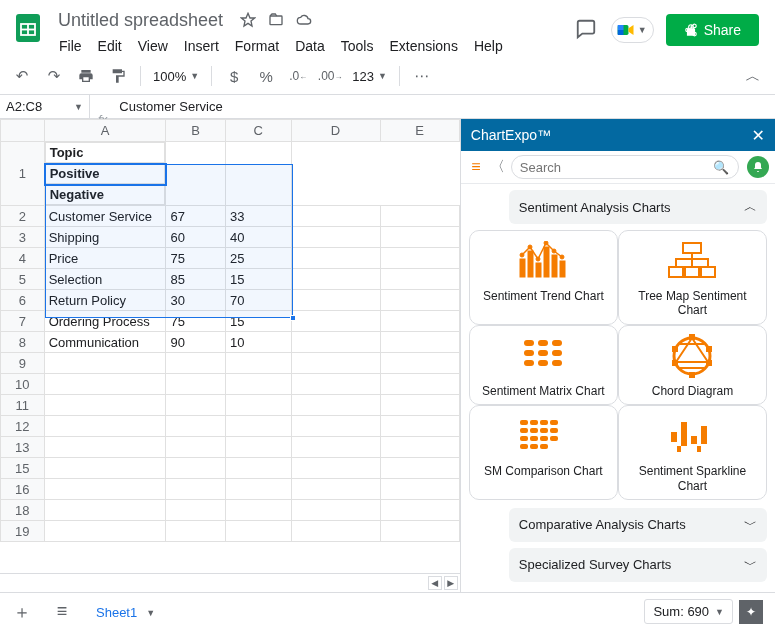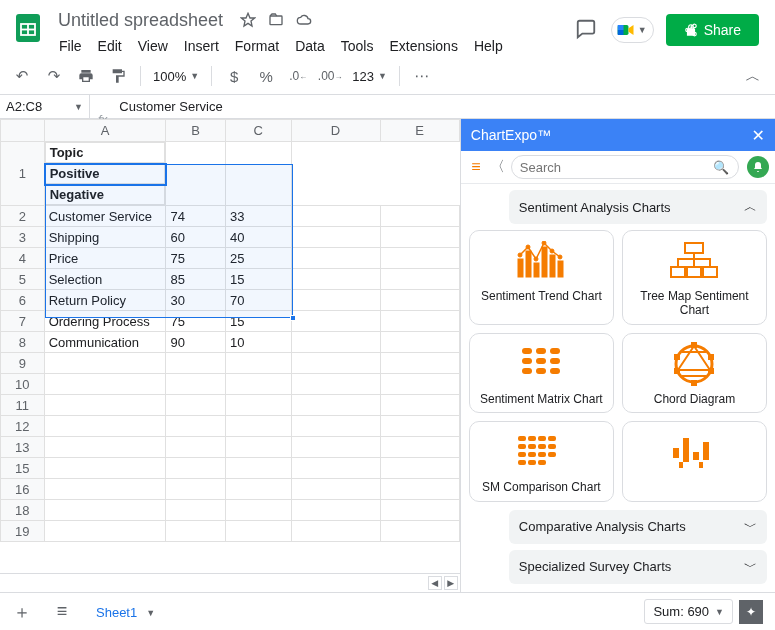--- a/index.html
+++ b/index.html
@@ -43,31 +43,31 @@
   .col-E { width: 80px; }
   .row-head { width: 44px; height: 21px; }
   td.cell { padding: 2px 4px; height: 21px; text-align: left; vertical-align: middle; }
   td.cell.header { font-weight: 700; }
   .selected-region { position: absolute; border: 1px solid #1a73e8; pointer-events: none; background: rgba(26,115,232,0.06); }
   .active-cell-border { position: absolute; border: 2px solid #1a73e8; pointer-events: none; }
   .sel-handle { position: absolute; width: 6px; height: 6px; background: #1a73e8; border: 1px solid #fff; pointer-events: none; }
   .hscroll { display: flex; justify-content: flex-end; gap: 2px; padding: 2px 2px; border-top: 1px solid #dadce0; }
   .scroll-btn { width: 14px; height: 14px; font-size: 9px; color: #5f6368; display: flex; align-items: center; justify-content: center; border: 1px solid #dadce0; cursor: pointer; }
   .sidebar { flex: 1; background: #fff; display: flex; flex-direction: column; }
-  .sidebar-header { background: #3b82f6; color: #fff; height: 32px; display: flex; align-items: center; justify-content: space-between; padding: 0 10px; font-size: 14px; }
+  .sidebar-header { background: #0369a1; color: #fff; height: 32px; display: flex; align-items: center; justify-content: space-between; padding: 0 10px; font-size: 14px; }
   .close-x { cursor: pointer; font-size: 16px; }
   .sidebar-toolbar { display: flex; align-items: center; padding: 4px 6px; gap: 4px; border-bottom: 1px solid #e8eaed; }
   .side-icon { color: #f57c00; font-size: 16px; width: 18px; text-align: center; }
   .back-icon { color: #5f6368; font-size: 14px; width: 18px; text-align: center; cursor: pointer; }
   .search-wrap { flex: 1; border: 1px solid #dadce0; border-radius: 12px; height: 24px; display: flex; align-items: center; padding: 0 8px; gap: 18px; }
   .search-input { flex: 1; border: none; outline: none; font-size: 13px; color: #5f6368; }
   .bell { width: 22px; height: 22px; background: #34a853; border-radius: 50%; display: flex; align-items: center; justify-content: center; color: #fff; margin-left: 4px; }
   .sidebar-body { flex: 1; overflow-y: auto; padding: 6px 8px; }
   .section-header { background: #f1f3f4; border-radius: 6px; padding: 8px 10px; font-size: 13px; color: #202124; display: flex; align-items: center; justify-content: space-between; margin-bottom: 6px; cursor: pointer; margin-left: 40px; }
-  .chart-grid { display: grid; grid-template-columns: 1fr 1fr; gap: 8px; margin-bottom: 8px; }
+  .chart-grid { display: grid; grid-template-columns: 1fr 1fr; margin-bottom: 8px; }
   .chart-card { border: 1px solid #dadce0; border-radius: 10px; padding: 8px 4px 6px; display: flex; flex-direction: column; align-items: center; gap: 6px; cursor: pointer; }
   .chart-thumb { width: 60px; height: 44px; color: #f57c00; display: flex; align-items: center; justify-content: center; }
   .chart-label { font-size: 12px; text-align: center; color: #202124; line-height: 1.2; }
   .bottom-bar { height: 38px; border-top: 1px solid #dadce0; display: flex; align-items: center; padding: 0 4px; }
   .bb-left { display: flex; align-items: center; gap: 4px; }
   .bb-btn { width: 36px; height: 30px; display: flex; align-items: center; justify-content: center; color: #5f6368; font-size: 18px; cursor: pointer; }
   .sheet-tab { display: flex; align-items: center; gap: 9px; padding: 0 12px; height: 38px; border-top: 2px solid transparent; color: #1a73e8; font-weight: 500; font-size: 13px; cursor: pointer; }
   .sheet-tab.active { background: #fff; }
   .bb-right { margin-left: auto; display: flex; align-items: center; gap: 6px; padding-right: 8px; }
   .status-box { border: 1px solid #dadce0; border-radius: 3px; padding: 4px 8px; font-size: 13px; display: flex; align-items: center; gap: 6px; cursor: pointer; }
@@ -199,21 +199,21 @@
               <th class="row-head">1</th>
               <td class="cell header">Topic</td>
               <td class="cell header">Positive</td>
               <td class="cell header">Negative</td>
               <td class="cell"></td>
               <td class="cell"></td>
             </tr>
         <tr>
               <th class="row-head">2</th>
               <td class="cell">Customer Service</td>
-              <td class="cell">74</td>
+              <td class="cell">67</td>
               <td class="cell">33</td>
               <td class="cell"></td>
               <td class="cell"></td>
             </tr>
         <tr>
               <th class="row-head">3</th>
               <td class="cell">Shipping</td>
               <td class="cell">60</td>
               <td class="cell">40</td>
               <td class="cell"></td>
@@ -458,20 +458,21 @@
           <div class="chart-thumb">
               <svg width="50" height="40" viewBox="0 0 50 40" fill="#f57c00">
                 <rect x="4" y="16" width="6" height="10"></rect>
                 <rect x="14" y="6" width="6" height="24"></rect>
                 <rect x="24" y="20" width="6" height="8"></rect>
                 <rect x="34" y="10" width="6" height="18"></rect>
                 <rect x="10" y="30" width="4" height="6"></rect>
                 <rect x="30" y="30" width="4" height="6"></rect>
               </svg>
             </div>
+          <span class="chart-label">Sentiment Sparkline Chart</span>
         </div>
       </div>
       <div class="section-header">
         <span>Comparative Analysis Charts</span>
         <span>﹀</span>
       </div>
       <div class="section-header">
         <span>Specialized Survey Charts</span>
         <span>﹀</span>
       </div>

